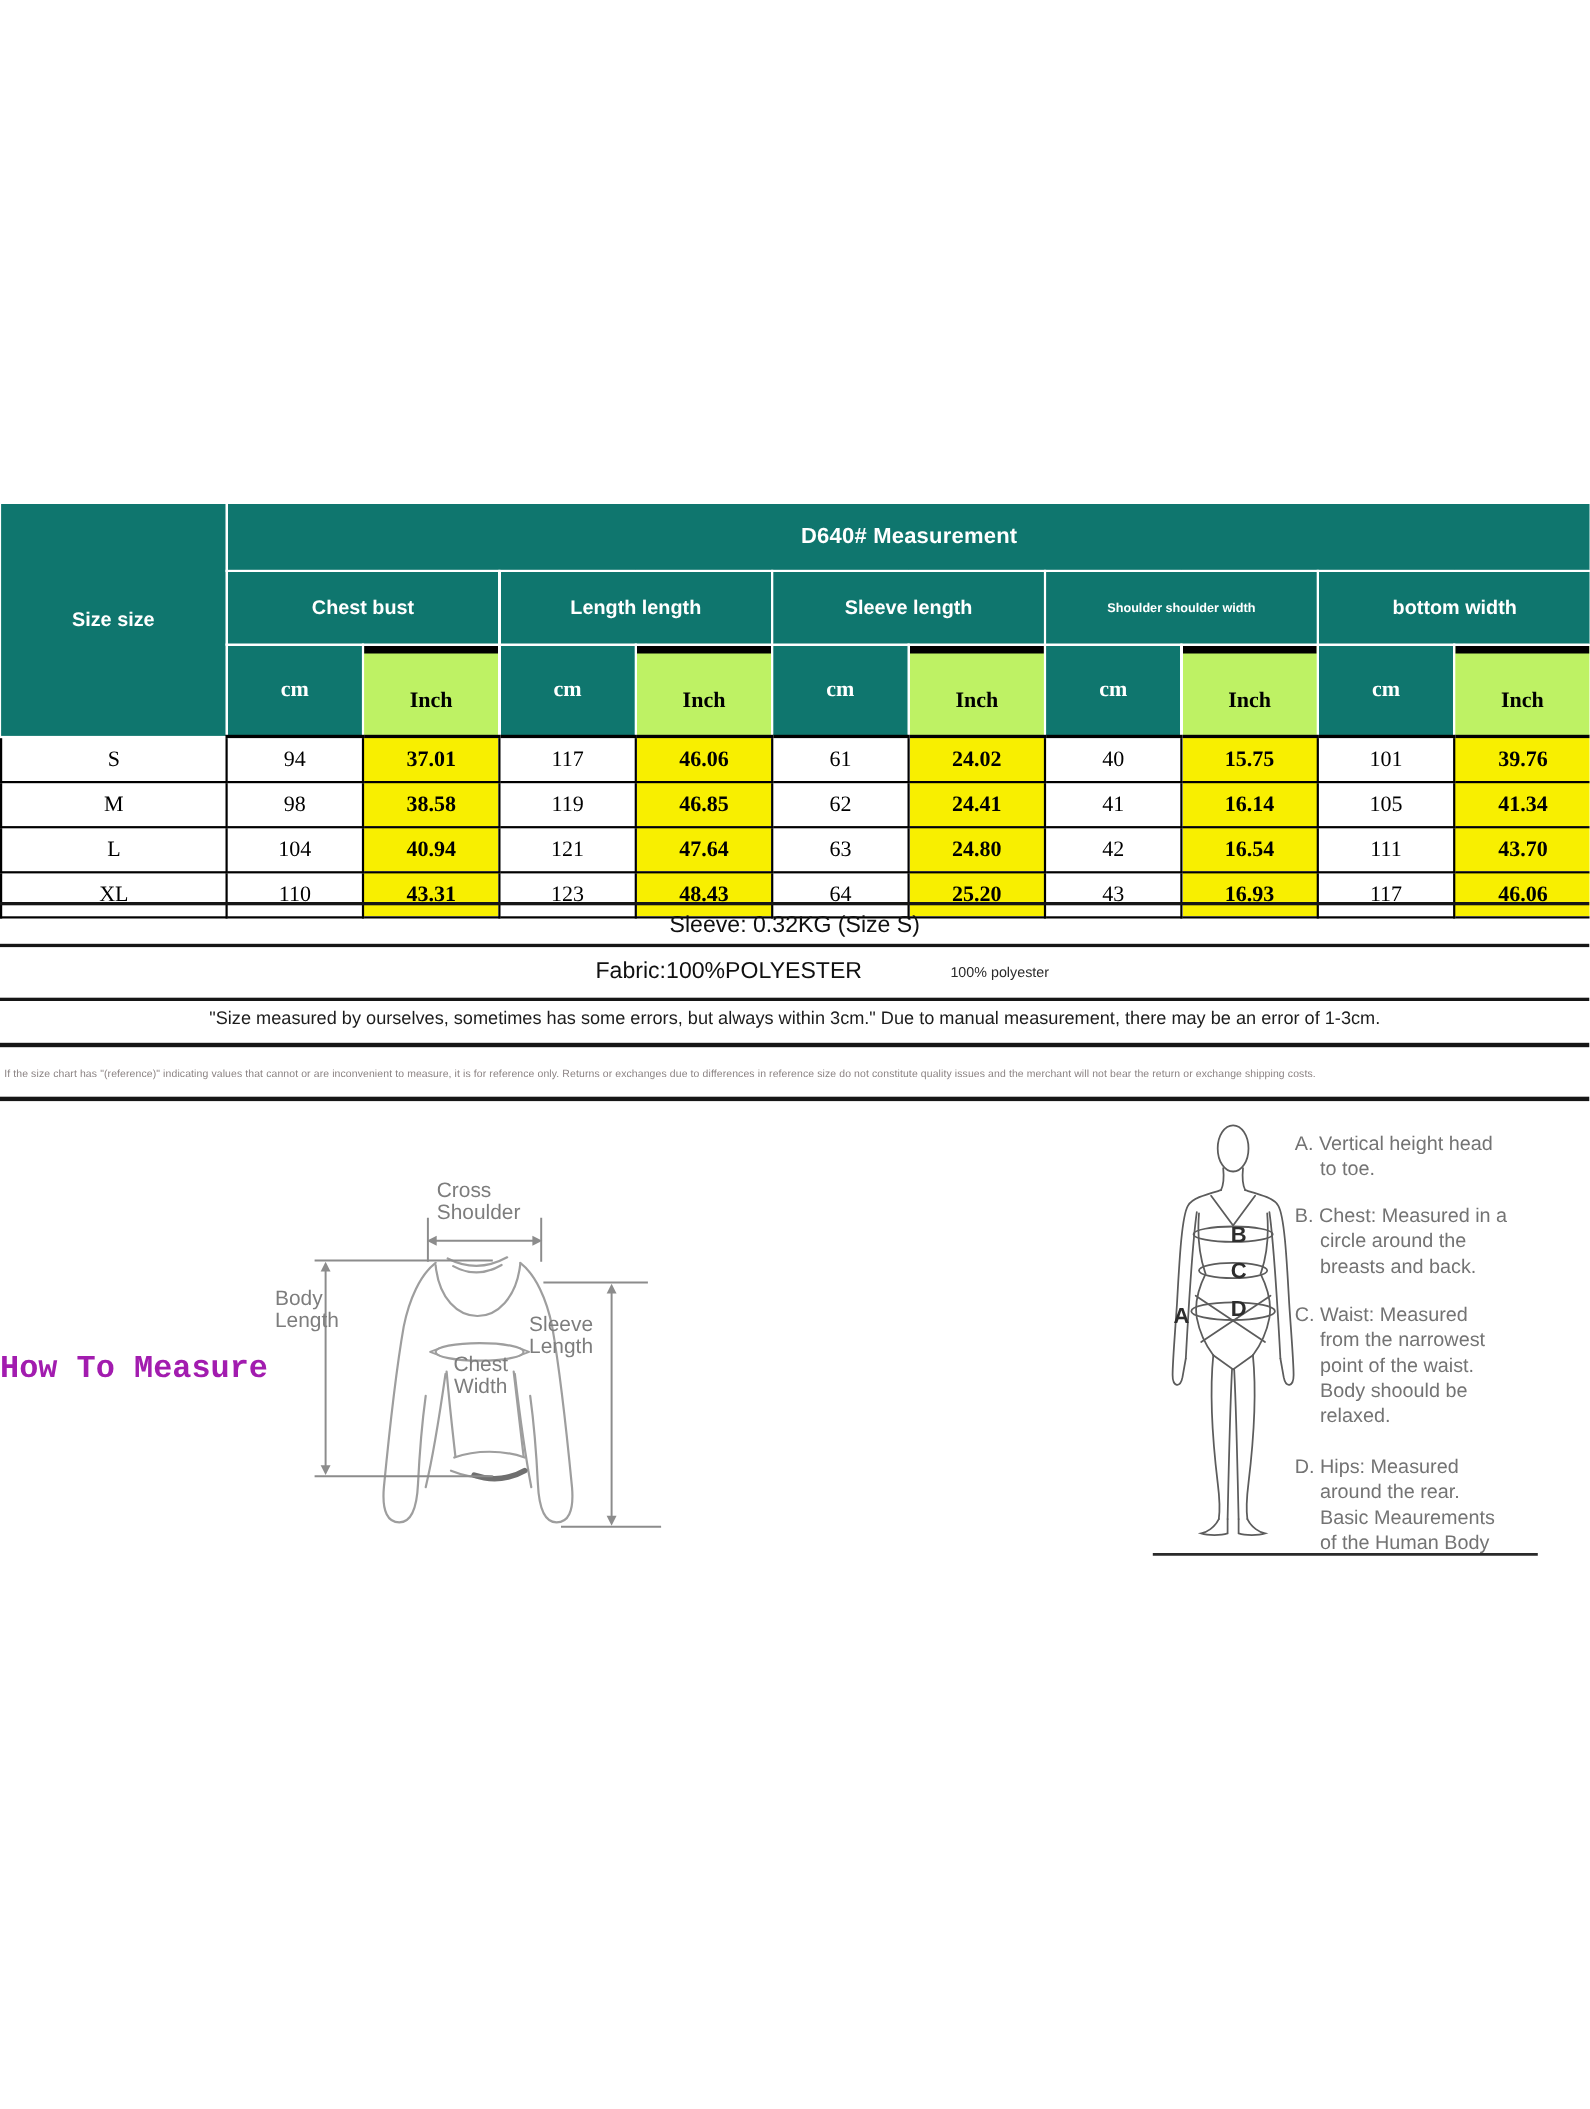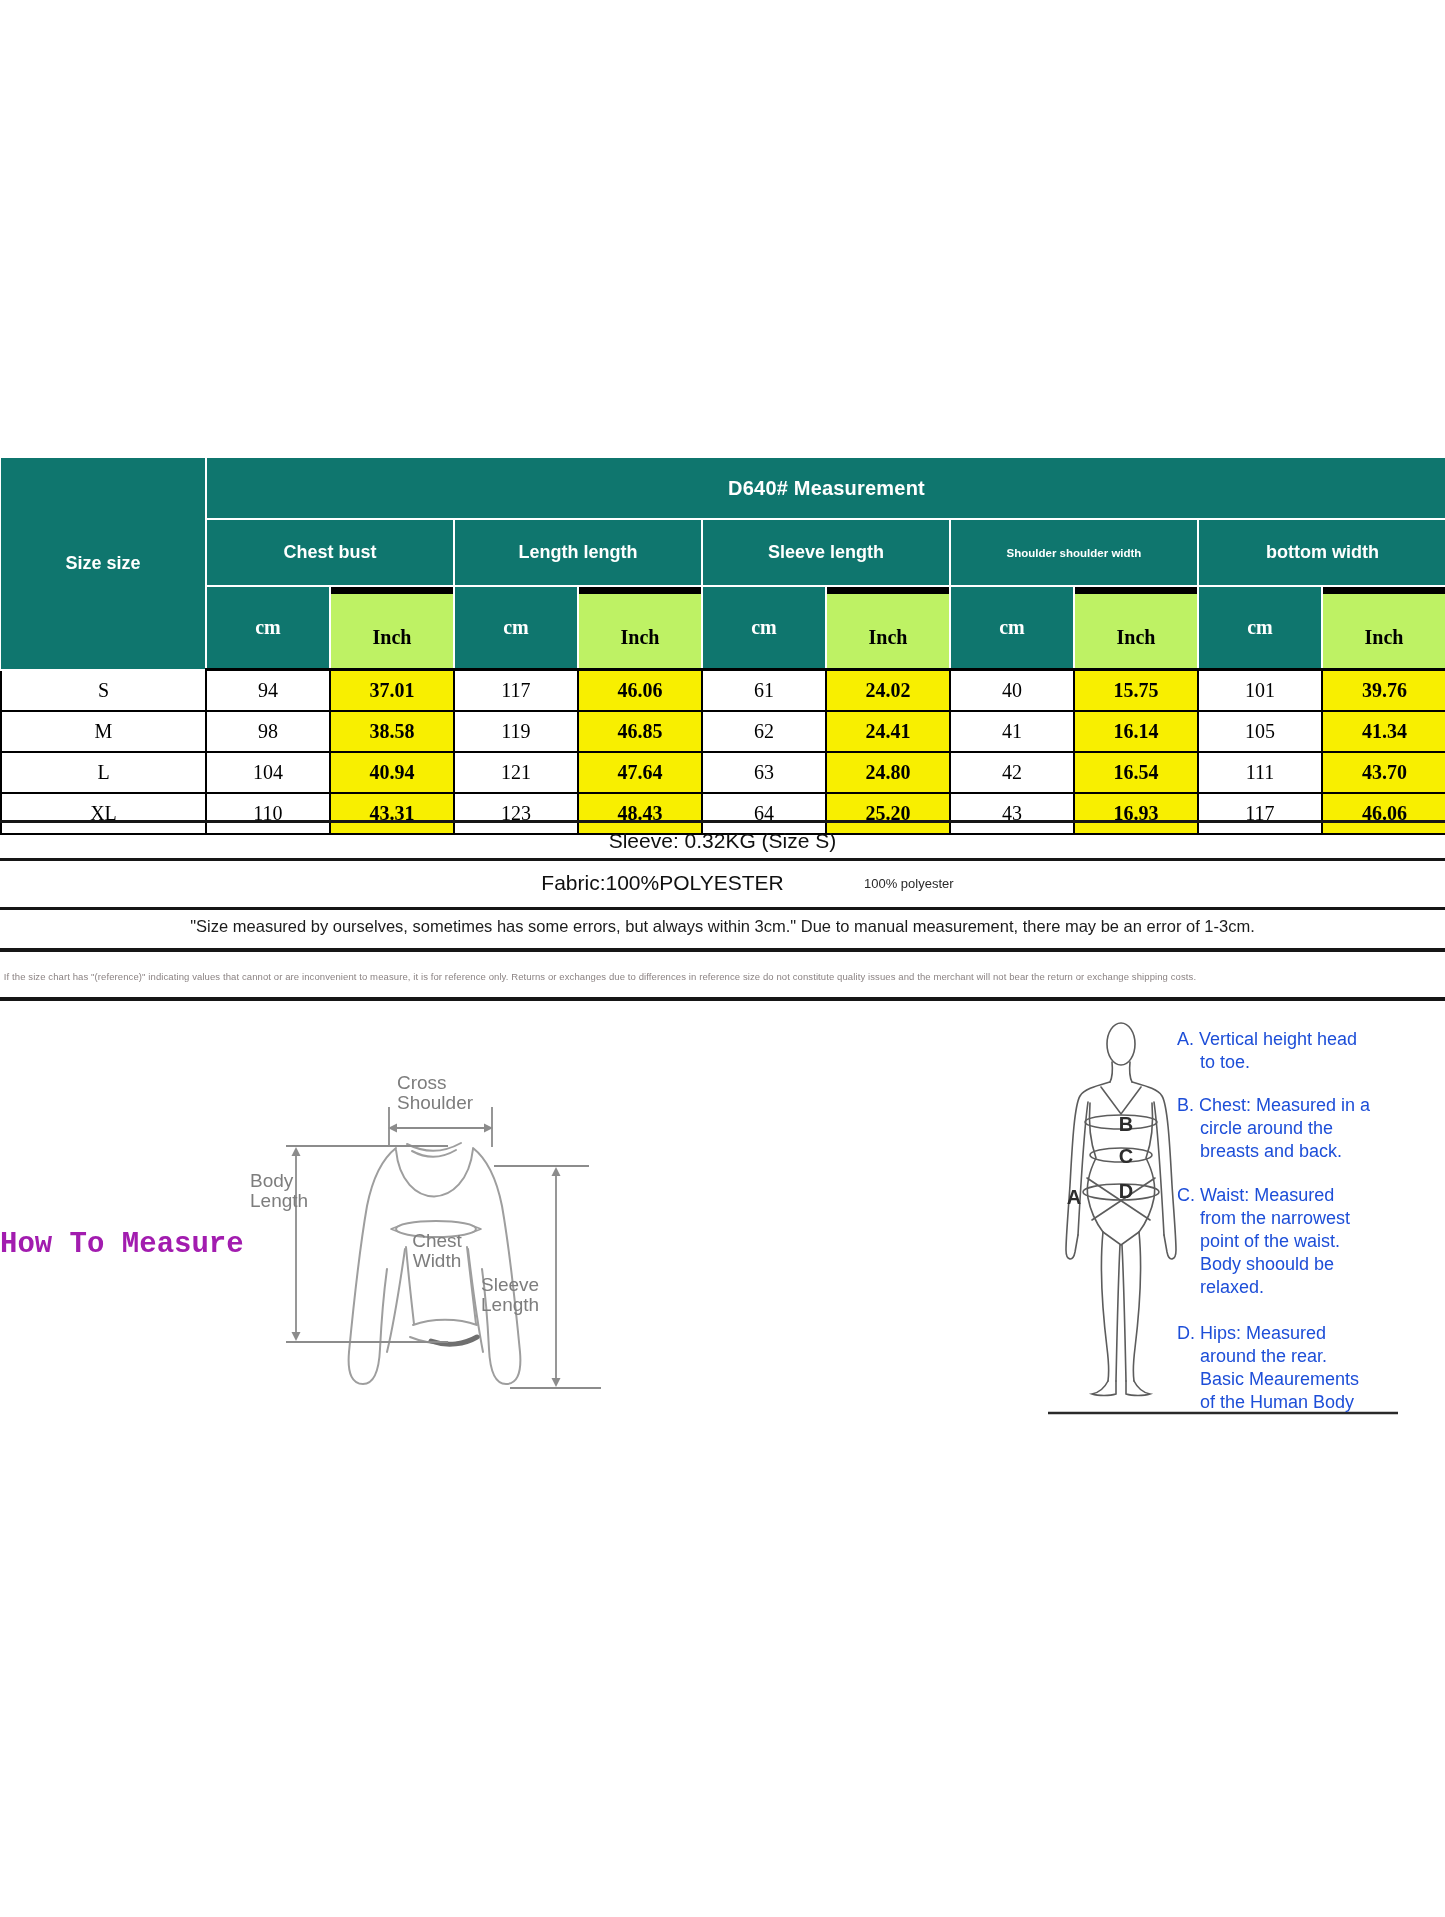--- a/index.html
+++ b/index.html
@@ -42,21 +42,21 @@
   
   svg.diagram { position:absolute; top:1000px; left:0; width:1445px; height:445px; }
   .howto { position:absolute; left:0; top:1228px; font-family:"Liberation Mono", monospace;
     font-weight:700; font-size:29px; color:#a21caf; white-space:nowrap; }
   .glabel { position:absolute; color:#7d7d7d; font-size:19px; line-height:20px;
     white-space:pre-line; }
   .glabel.center { text-align:center; }
   .fletter { position:absolute; transform:translate(-50%,-50%); font-weight:700;
     font-size:20px; color:#2d2d2d; }
   .note { position:absolute; left:1177px; width:240px; font-size:18px; line-height:23px;
-    color:#1d4ed8; white-space:pre-line; padding-left:23px; text-indent:-23px; }
+    color:#737373; white-space:pre-line; padding-left:23px; text-indent:-23px; }
 </style>
 </head>
 <body>
 
 <table class="size-chart">
   <colgroup>
     <col style="width:205px">
     <col style="width:124px">
       <col style="width:124px">
       <col style="width:124px">
@@ -221,21 +221,21 @@
 </svg>
 
 <div class="howto">How To Measure</div>
 
 <div class="glabel" style="left:397px; top:1073px;">Cross
 Shoulder</div>
 <div class="glabel" style="left:250px; top:1171px;">Body
 Length</div>
 <div class="glabel center" style="left:402px; top:1231px; width:70px;">Chest
 Width</div>
-<div class="glabel" style="left:481px; top:1275px;">Sleeve
+<div class="glabel" style="left:481px; top:1195px;">Sleeve
 Length</div>
 
 <div class="fletter" style="left:1074px; top:1197px;">A</div>
 <div class="fletter" style="left:1126px; top:1124px;">B</div>
 <div class="fletter" style="left:1126px; top:1156px;">C</div>
 <div class="fletter" style="left:1126px; top:1191px;">D</div>
 
 <div class="note" style="top:1028px;">A. Vertical height head
 to toe.</div>
 <div class="note" style="top:1094px;">B. Chest: Measured in a

